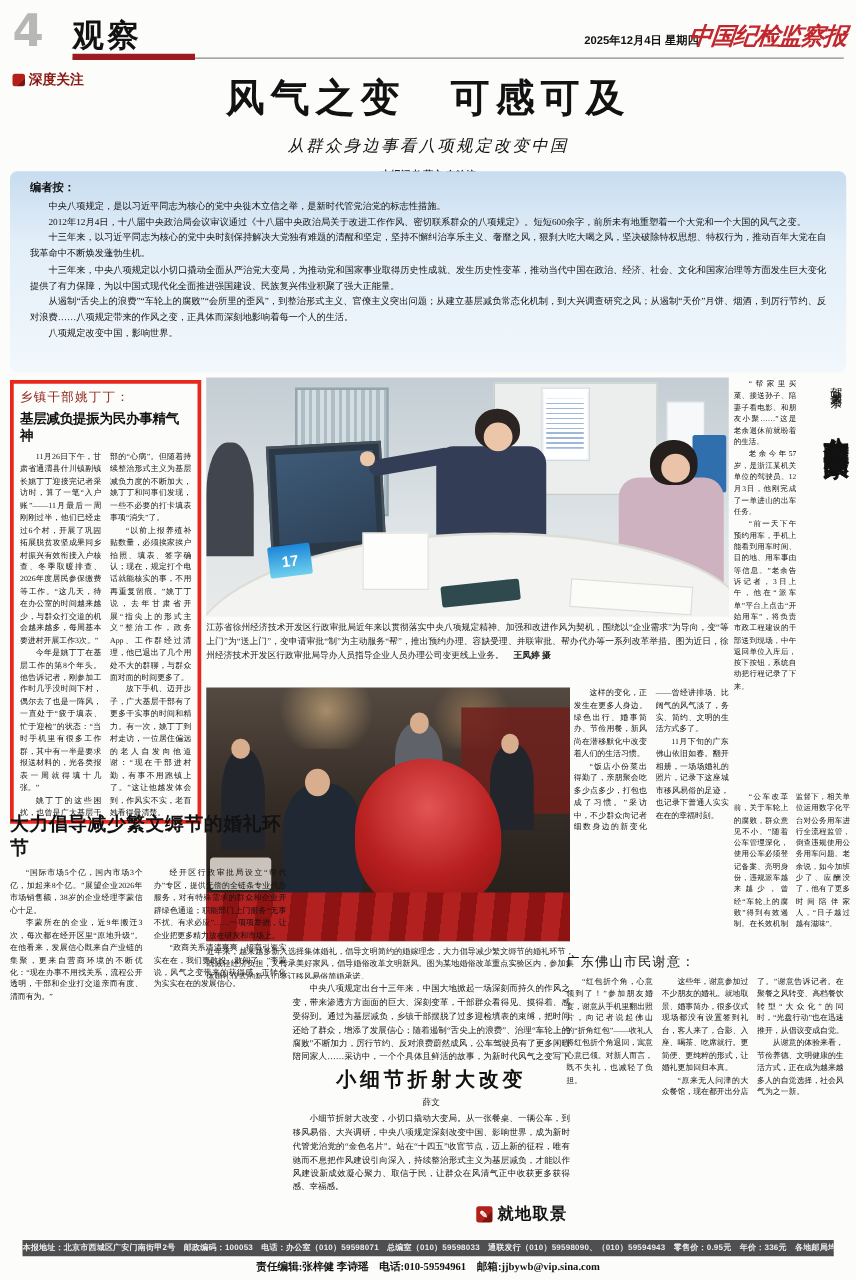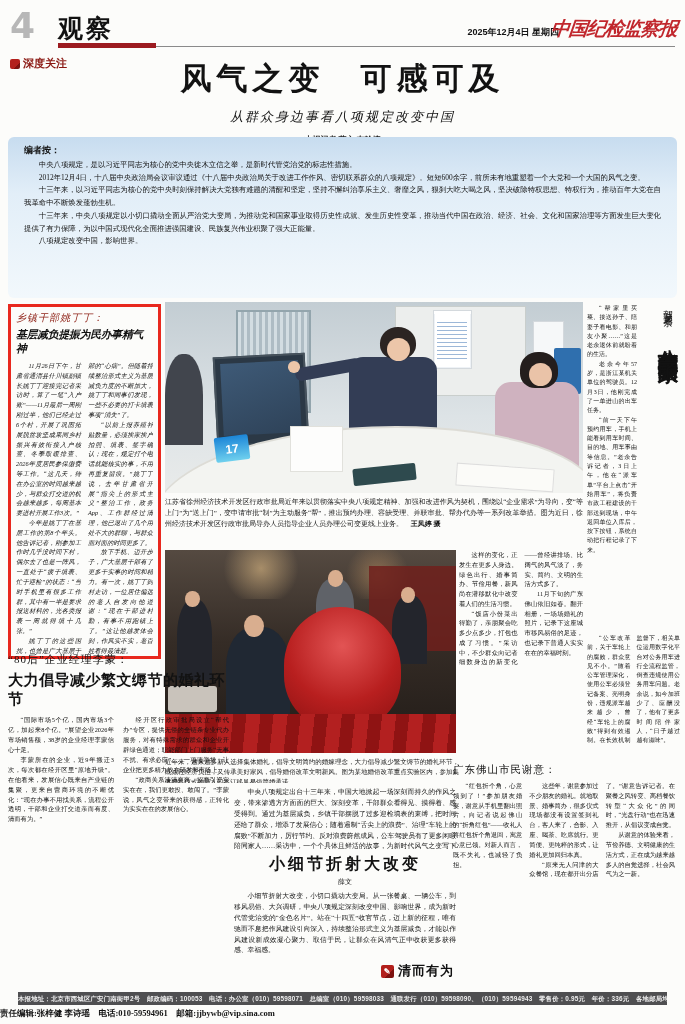--- a/index.html
+++ b/index.html
@@ -27,21 +27,21 @@
   .editor-box{position:absolute;left:8px;right:8px;top:137px;height:161px;box-sizing:border-box;
               background:linear-gradient(180deg,#c7dcef 0%,#e2eef8 35%,#f2f8fc 100%);
               border-radius:6px;padding:7px 16px;overflow:hidden;}
   .editor-label{font-size:9px;font-weight:bold;margin-bottom:2px;}
   .editor-text p{margin:0;text-indent:2em;font-size:7.4px;line-height:1.72;text-align:justify;}
   
   .main{position:absolute;left:0;right:0;top:300px;height:690px;}
   .jtext p{margin:0;text-indent:2em;text-align:justify;}
   
   .redbox{position:absolute;left:8px;top:4px;width:153px;height:355px;border:3px solid #e8281e;
-          box-sizing:border-box;padding:4px 5px;overflow:hidden;background:#fcfcfa;font-style:italic;}
+          box-sizing:border-box;padding:4px 5px;overflow:hidden;background:#fcfcfa;}
   .kicker{font-size:10px;letter-spacing:1px;}
   .redbox .kicker{color:#8f2318;margin-bottom:3px;}
   .redbox-headline{font-size:10.8px;font-weight:bold;margin-bottom:5px;letter-spacing:-0.2px;}
   .redbox-body{columns:2;column-gap:7px;font-size:6.3px;line-height:1.56;height:295px;overflow:hidden;}
   
   .photo1{position:absolute;left:165px;top:2px;width:418px;height:191px;overflow:hidden;
           background:linear-gradient(180deg,#c3cdd3 0%,#dde3e6 60%,#e9ebea 100%);}
   .caption{position:absolute;font-size:7px;line-height:1.55;text-align:justify;color:#1a1a1a;overflow:hidden;}
   .caption1{left:165px;top:197px;width:418px;height:48px;}
   .credit{font-weight:bold;white-space:nowrap;padding-left:6px;}
@@ -77,21 +77,21 @@
             border-radius:2px;color:#fff;font-size:8px;line-height:13px;text-align:center;font-weight:bold;}
   
   .art-xie{position:absolute;left:453px;top:462px;width:222px;height:222px;overflow:hidden;}
   .art-xie .kicker{font-size:10.5px;margin:1px 0 4px;}
   .xie-headline{font-size:12.8px;font-weight:bold;letter-spacing:-0.3px;margin-bottom:6px;}
   .xie-body{columns:3;column-gap:7px;font-size:6.3px;line-height:1.56;height:170px;overflow:hidden;}
   
   .footer-bar{position:absolute;left:18px;right:18px;top:992px;height:13px;background:#4f4f51;color:#f0f0f0;
               font-size:6.4px;line-height:13px;text-align:center;white-space:nowrap;overflow:hidden;
               font-family:"Liberation Sans",sans-serif;font-weight:bold;letter-spacing:0.2px;}
-  .footer-editors{position:absolute;left:0;right:0;top:1008px;font-size:8.5px;font-weight:bold;}
+  .footer-editors{position:absolute;left:0;right:0;top:1008px;text-align:center;font-size:8.5px;font-weight:bold;}
   
   .abs{position:absolute;}
   
   .p1-window{left:17%;top:4%;width:17%;height:52%;border:2px solid #93a5ad;
      background:repeating-linear-gradient(90deg,#d3dde2 0 3px,#aebcc4 3px 6px);}
   .p1-shelf{left:55%;top:2%;width:31%;height:46%;background:#eceeed;border:1px solid #c9cecc;}
   .p1-poster{left:64%;top:4%;width:9%;height:30%;background:#fff;border:1px solid #d4d9dd;
      box-shadow:inset 0 3px 0 #fff,inset 0 0 0 1px #eef2f6;}
   .p1-poster2{left:88%;top:10%;width:7%;height:24%;background:#f6f8f9;border:1px solid #d4d9dd;}
   .p1-lines{background:repeating-linear-gradient(180deg,transparent 0 3px,#9db8d8 3px 4px);left:10%;right:10%;top:15%;bottom:15%;}
@@ -150,20 +150,21 @@
     <div class="lead-byline">本报记者 薛文 左翰嫡</div>
   </div>
 
   <div class="editor-box">
     <div class="editor-label">编者按：</div>
     <div class="editor-text jtext">
         <p>中央八项规定，是以习近平同志为核心的党中央徙木立信之举，是新时代管党治党的标志性措施。</p>
         <p>2012年12月4日，十八届中央政治局会议审议通过《十八届中央政治局关于改进工作作风、密切联系群众的八项规定》。短短600余字，前所未有地重塑着一个大党和一个大国的风气之变。</p>
         <p>十三年来，以习近平同志为核心的党中央时刻保持解决大党独有难题的清醒和坚定，坚持不懈纠治享乐主义、奢靡之风，狠刹大吃大喝之风，坚决破除特权思想、特权行为，推动百年大党在自我革命中不断焕发蓬勃生机。</p>
         <p>十三年来，中央八项规定以小切口撬动全面从严治党大变局，为推动党和国家事业取得历史性成就、发生历史性变革，推动当代中国在政治、经济、社会、文化和国家治理等方面发生巨大变化提供了有力保障，为以中国式现代化全面推进强国建设、民族复兴伟业积聚了强大正能量。</p>
+        <p>从遏制“舌尖上的浪费”“车轮上的腐败”“会所里的歪风”，到整治形式主义、官僚主义突出问题；从建立基层减负常态化机制，到大兴调查研究之风；从遏制“天价”月饼、烟酒，到厉行节约、反对浪费……八项规定带来的作风之变，正具体而深刻地影响着每一个人的生活。</p>
         <p>八项规定改变中国，影响世界。</p>
       </div>
   </div>
 
   <div class="main">
 
     <div class="redbox">
       <div class="kicker">乡镇干部姚丁丁：</div>
       <div class="redbox-headline">基层减负提振为民办事精气神</div>
       <div class="redbox-body jtext">
@@ -239,42 +240,41 @@
     </div>
     <div class="caption caption2 jtext">近年来，越来越多新人选择集体婚礼，倡导文明简约的婚嫁理念，大力倡导减少繁文缛节的婚礼环节，既减轻经济负担，又传承美好家风，倡导婚俗改革文明新风。图为某地婚俗改革重点实验区内，参加集体婚礼仪式的新人们签订移风易俗简婚承诺。</div>
 
     <div class="contin jtext">
         <p>这样的变化，正发生在更多人身边。绿色出行、婚事简办、节俭用餐，新风尚在潜移默化中改变着人们的生活习惯。</p>
         <p>“饭店小份菜出得勤了，亲朋聚会吃多少点多少，打包也成了习惯。”采访中，不少群众向记者细数身边的新变化——曾经讲排场、比阔气的风气淡了，务实、简约、文明的生活方式多了。</p>
         <p>11月下旬的广东佛山依旧如春。翻开相册，一场场婚礼的照片，记录下这座城市移风易俗的足迹，也记录下普通人实实在在的幸福时刻。</p>
       </div>
 
     <div class="art-li">
-      <div class="kicker">“80后”企业经理李蒙：</div>
       <div class="li-headline">大力倡导减少繁文缛节的婚礼环节</div>
       <div class="li-body jtext">
           <p>“国际市场5个亿，国内市场3个亿，加起来8个亿。”展望企业2026年市场销售额，38岁的企业经理李蒙信心十足。</p>
           <p>李蒙所在的企业，近9年搬迁3次，每次都在经开区里“原地升级”。在他看来，发展信心既来自产业链的集聚，更来自营商环境的不断优化：“现在办事不用找关系，流程公开透明，干部和企业打交道亲而有度、清而有为。”</p>
           <p>经开区行政审批局设立“帮代办”专区，提供无偿的全链条专业代办服务，对有特殊需求的群众和企业开辟绿色通道；职能部门上门服务“无事不扰、有求必应”……一项项举措，让企业把更多精力放在研发和市场上。</p>
           <p>“政商关系清清爽爽，招商引资实实在在，我们更敢投、敢闯了。”李蒙说，风气之变带来的获得感，正转化为实实在在的发展信心。</p>
         </div>
     </div>
 
     <div class="notes">
       <div class="notes-intro jtext">
           <p>中央八项规定出台十三年来，中国大地掀起一场深刻而持久的作风之变，带来渗透方方面面的巨大、深刻变革，干部群众看得见、摸得着、感受得到。通过为基层减负，乡镇干部摆脱了过多迎检填表的束缚，把时间还给了群众，增添了发展信心；随着遏制“舌尖上的浪费”、治理“车轮上的腐败”不断加力，厉行节约、反对浪费蔚然成风，公车驾驶员有了更多闲暇陪同家人……采访中，一个个具体且鲜活的故事，为新时代风气之变写下生动注脚。</p>
         </div>
       <div class="notes-headline">小细节折射大改变</div>
       <div class="notes-byline">薛文</div>
       <div class="notes-body jtext">
           <p>小细节折射大改变，小切口撬动大变局。从一张餐桌、一辆公车，到移风易俗、大兴调研，中央八项规定深刻改变中国、影响世界，成为新时代管党治党的“金色名片”。站在“十四五”收官节点，迈上新的征程，唯有驰而不息把作风建设引向深入，持续整治形式主义为基层减负，才能以作风建设新成效凝心聚力、取信于民，让群众在风清气正中收获更多获得感、幸福感。</p>
         </div>
       <div class="notes-tag">
         <span class="tag-icon">✎</span>
-        <span>清而有为</span>
+        <span>就地取景</span>
       </div>
     </div>
 
     <div class="art-xie">
       <div class="kicker">广东佛山市民谢意：</div>
       <div class="xie-body jtext">
           <p>“红包折个角，心意领到了！”参加朋友婚宴，谢意从手机里翻出照片，向记者说起佛山的“折角红包”——收礼人将红包折个角退回，寓意心意已领。对新人而言，既不失礼，也减轻了负担。</p>
           <p>这些年，谢意参加过不少朋友的婚礼。就地取景、婚事简办，很多仪式现场都没有设置签到礼台，客人来了，合影、入座、喝茶、吃席就行。更简便、更纯粹的形式，让婚礼更加回归本真。</p>
           <p>“原来无人问津的大众餐馆，现在都开出分店了。”谢意告诉记者。在聚餐之风转变、高档餐饮转型“大众化”的同时，“光盘行动”也在迅速推开，从倡议变成自觉。</p>
           <p>从谢意的体验来看，节俭养德、文明健康的生活方式，正在成为越来越多人的自觉选择，社会风气为之一新。</p>

